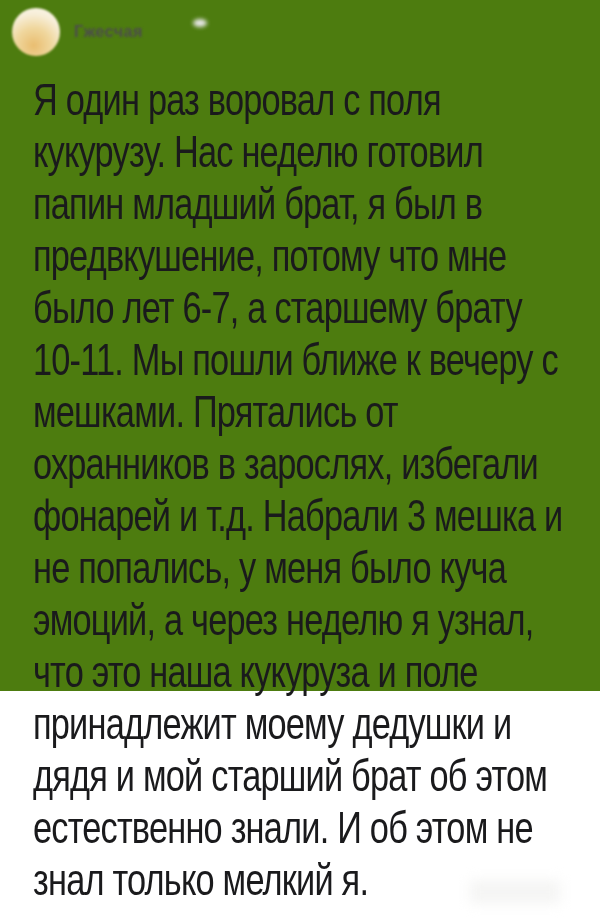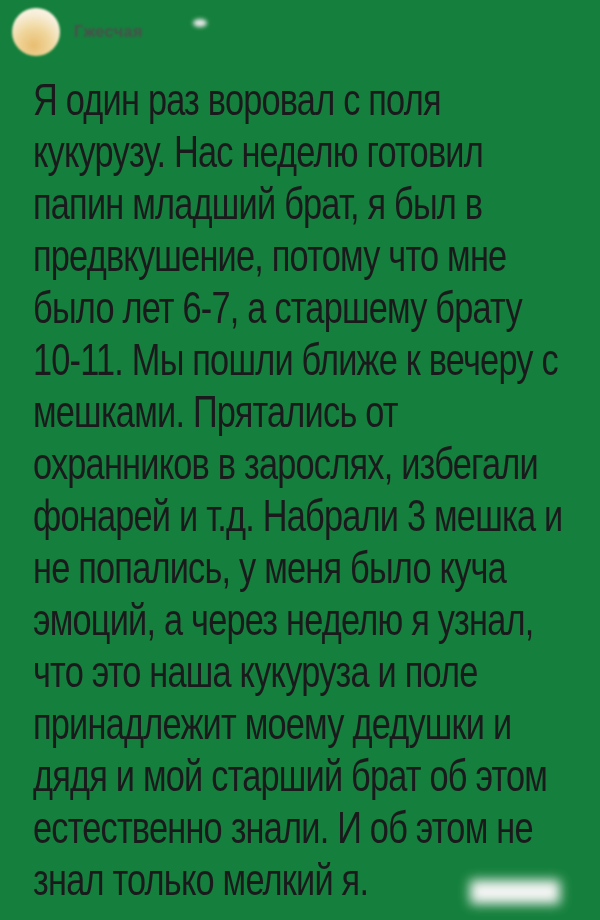--- a/index.html
+++ b/index.html
@@ -7,22 +7,22 @@
     padding: 0;
     width: 600px;
     height: 920px;
     background: #ffffff;
     overflow: hidden;
     font-family: "Liberation Sans", sans-serif;
   }
   .post {
     position: relative;
     width: 600px;
-    height: 920px;
-    background: #15803d;
+    height: 691px;
+    background: #4d7c0f;
   }
   .post-header {
     position: absolute;
     top: 6px;
     left: 12px;
     height: 52px;
     display: flex;
     align-items: center;
   }
   .avatar {

